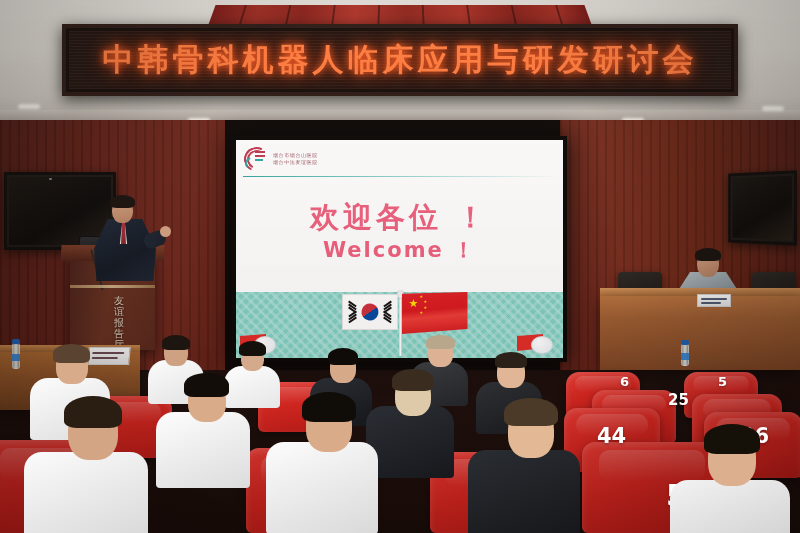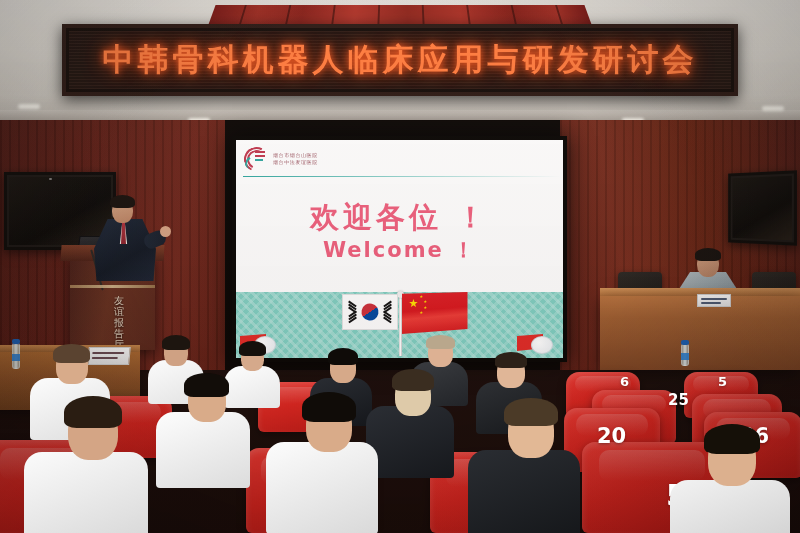--- a/index.html
+++ b/index.html
@@ -381,21 +381,21 @@
     <div class="p-head" style="left:4px;top:0;width:26px;height:31px;background:#d6a989;"></div>
     <div class="p-hair" style="left:2px;top:-4px;width:30px;height:17px;background:#0f0b08;"></div>
   </div>
   <div class="person" style="left:52px;top:348px;">
     <div class="p-body" style="left:-22px;top:30px;width:80px;height:62px;background:linear-gradient(160deg,#fcfcfc,#dedede);"></div>
     <div class="p-head" style="left:4px;top:0;width:32px;height:36px;background:#d8ab8a;"></div>
     <div class="p-hair" style="left:1px;top:-4px;width:37px;height:19px;background:#5a4330;"></div>
   </div>
 
   <div class="seat" style="left:80px;top:396px;width:92px;height:62px;"></div>
-  <div class="seat-num" style="left:597px;top:424px;font-size:21px;">20</div>
+  <div class="seat-num" style="left:597px;top:424px;font-size:21px;">44</div>
   <div class="seat" style="left:564px;top:408px;width:96px;height:64px;"></div>
   <div class="seat" style="left:704px;top:412px;width:98px;height:66px;"></div>
   <div class="seat-num" style="left:740px;top:424px;font-size:21px;">36</div>
 
   <div class="person" style="left:182px;top:378px;">
     <div class="p-body" style="left:-26px;top:34px;width:94px;height:76px;background:linear-gradient(160deg,#fdfdfd,#dcdcdc);"></div>
     <div class="p-head" style="left:6px;top:0;width:38px;height:44px;background:#d9ab89;"></div>
     <div class="p-hair" style="left:2px;top:-5px;width:45px;height:24px;background:#120d09;"></div>
   </div>
   <div class="person" style="left:390px;top:374px;">

